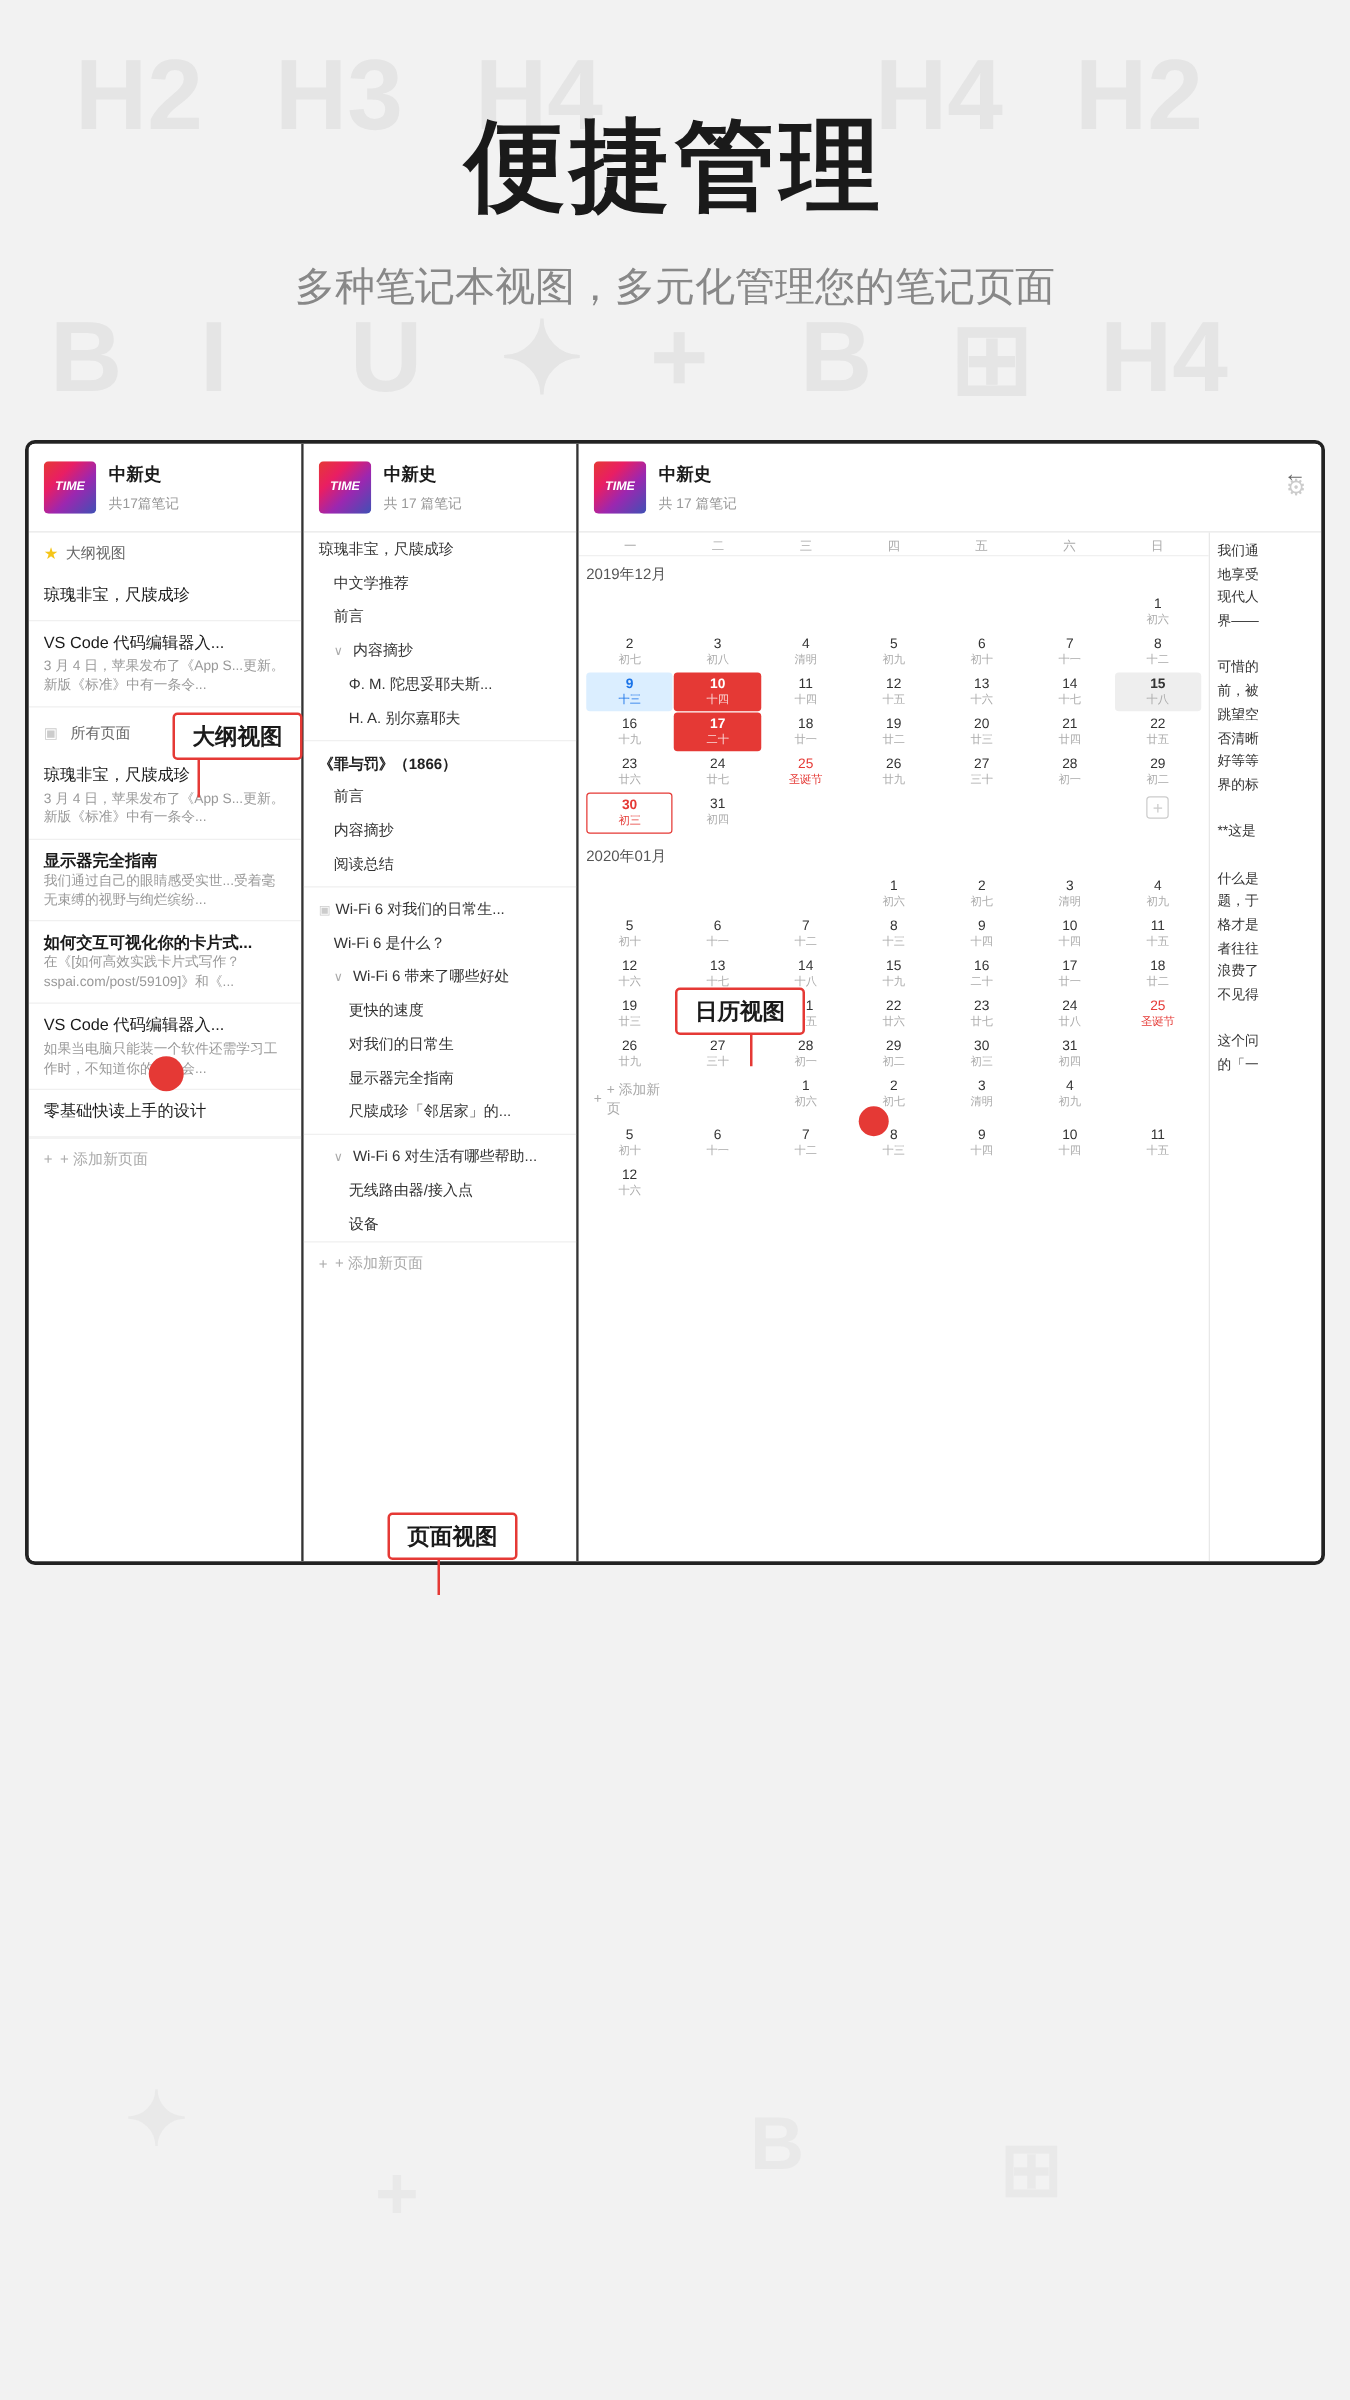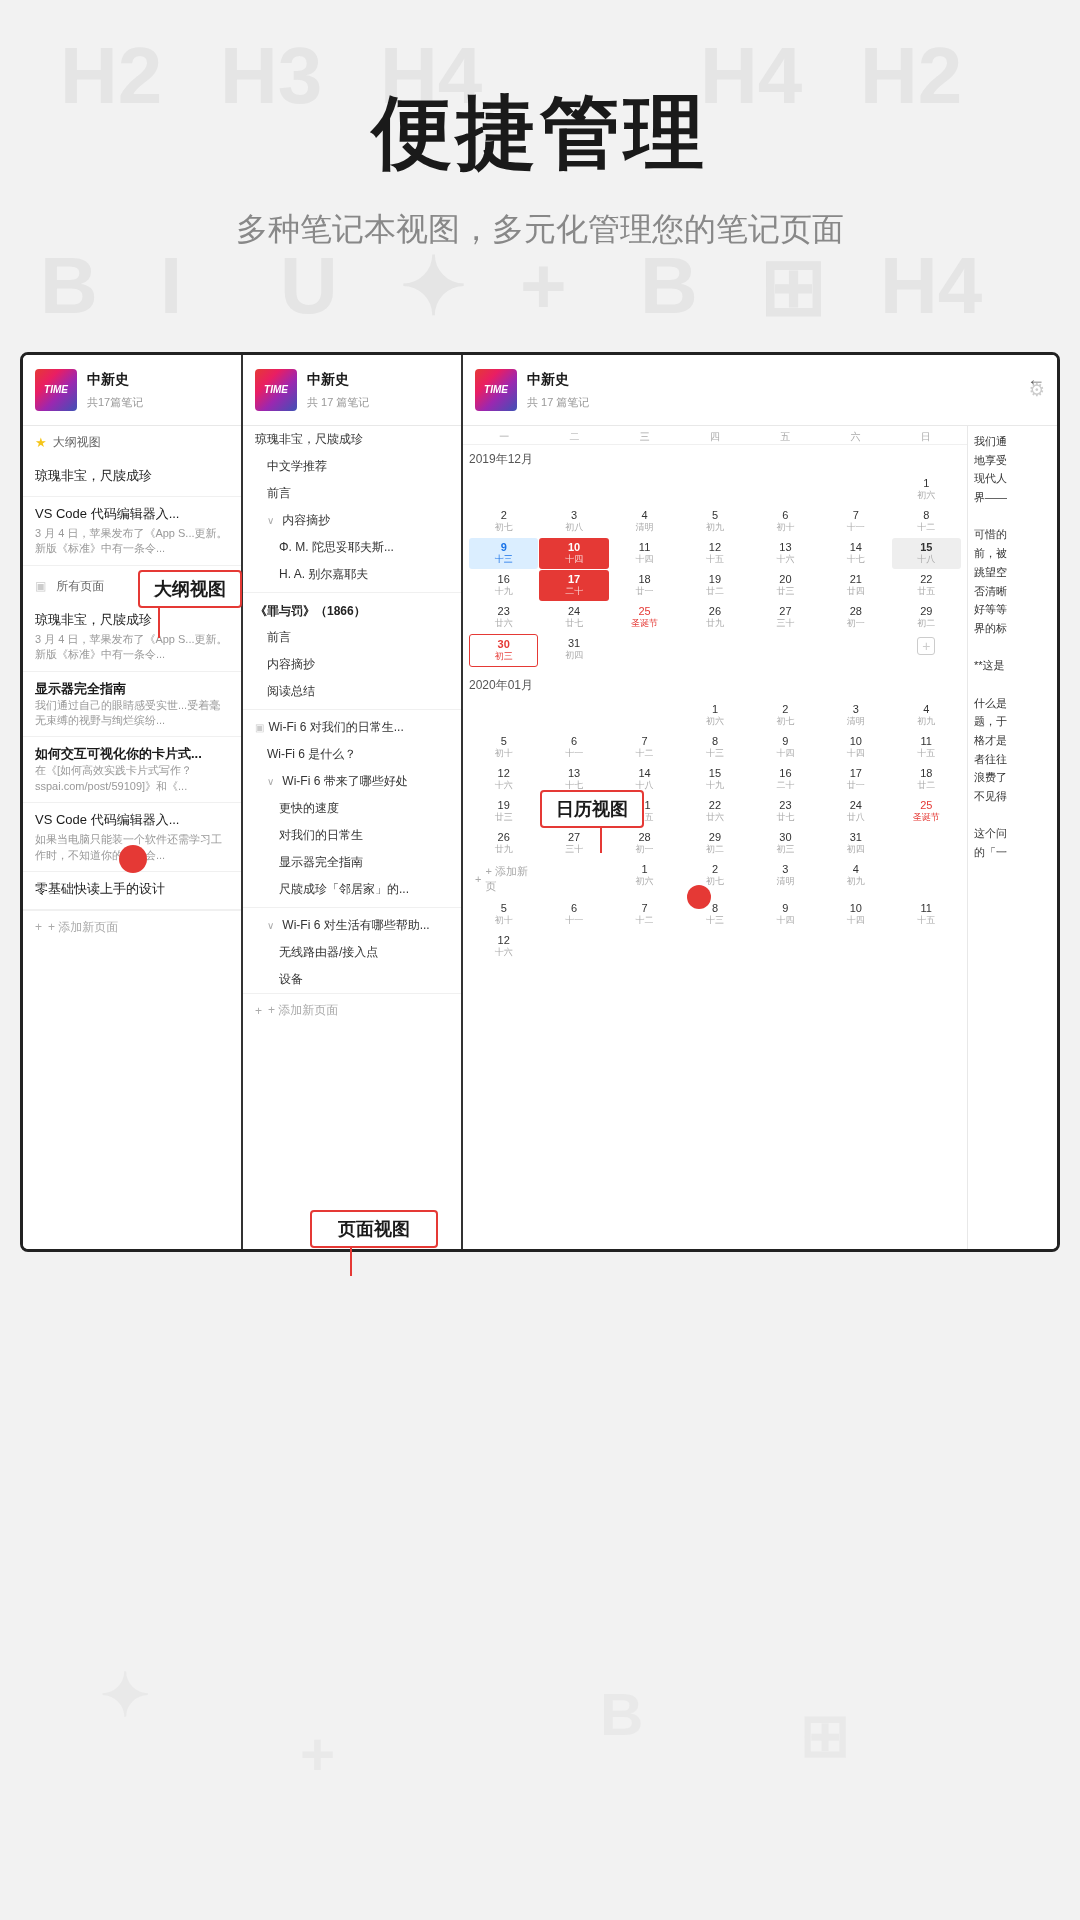--- a/index.html
+++ b/index.html
@@ -759,17 +759,17 @@
     <div style="background:#fff;border:2px solid #e53935;border-radius:4px;padding:5px 14px;font-size:18px;font-weight:600;color:#1a1a1a;white-space:nowrap;">大纲视图</div>
     <div style="width:2px;height:30px;background:#e53935;margin-left:20px;"></div>
   </div>
 
   <div style="position:absolute;top:790px;left:540px;z-index:30;">
     <div style="background:#fff;border:2px solid #e53935;border-radius:4px;padding:5px 14px;font-size:18px;font-weight:600;color:#1a1a1a;white-space:nowrap;">日历视图</div>
     <div style="width:2px;height:25px;background:#e53935;margin-left:60px;"></div>
   </div>
 
   <div style="position:absolute;top:1210px;left:310px;z-index:30;">
-    <div style="background:#fff;border:2px solid #e53935;border-radius:4px;padding:5px 26px;font-size:18px;font-weight:600;color:#1a1a1a;white-space:nowrap;">页面视图</div>
+    <div style="background:#fff;border:2px solid #e53935;border-radius:4px;padding:5px 14px;font-size:18px;font-weight:600;color:#1a1a1a;white-space:nowrap;">页面视图</div>
     <div style="width:2px;height:28px;background:#e53935;margin-left:40px;"></div>
   </div>
 
 </div>
 
 </body></html>

